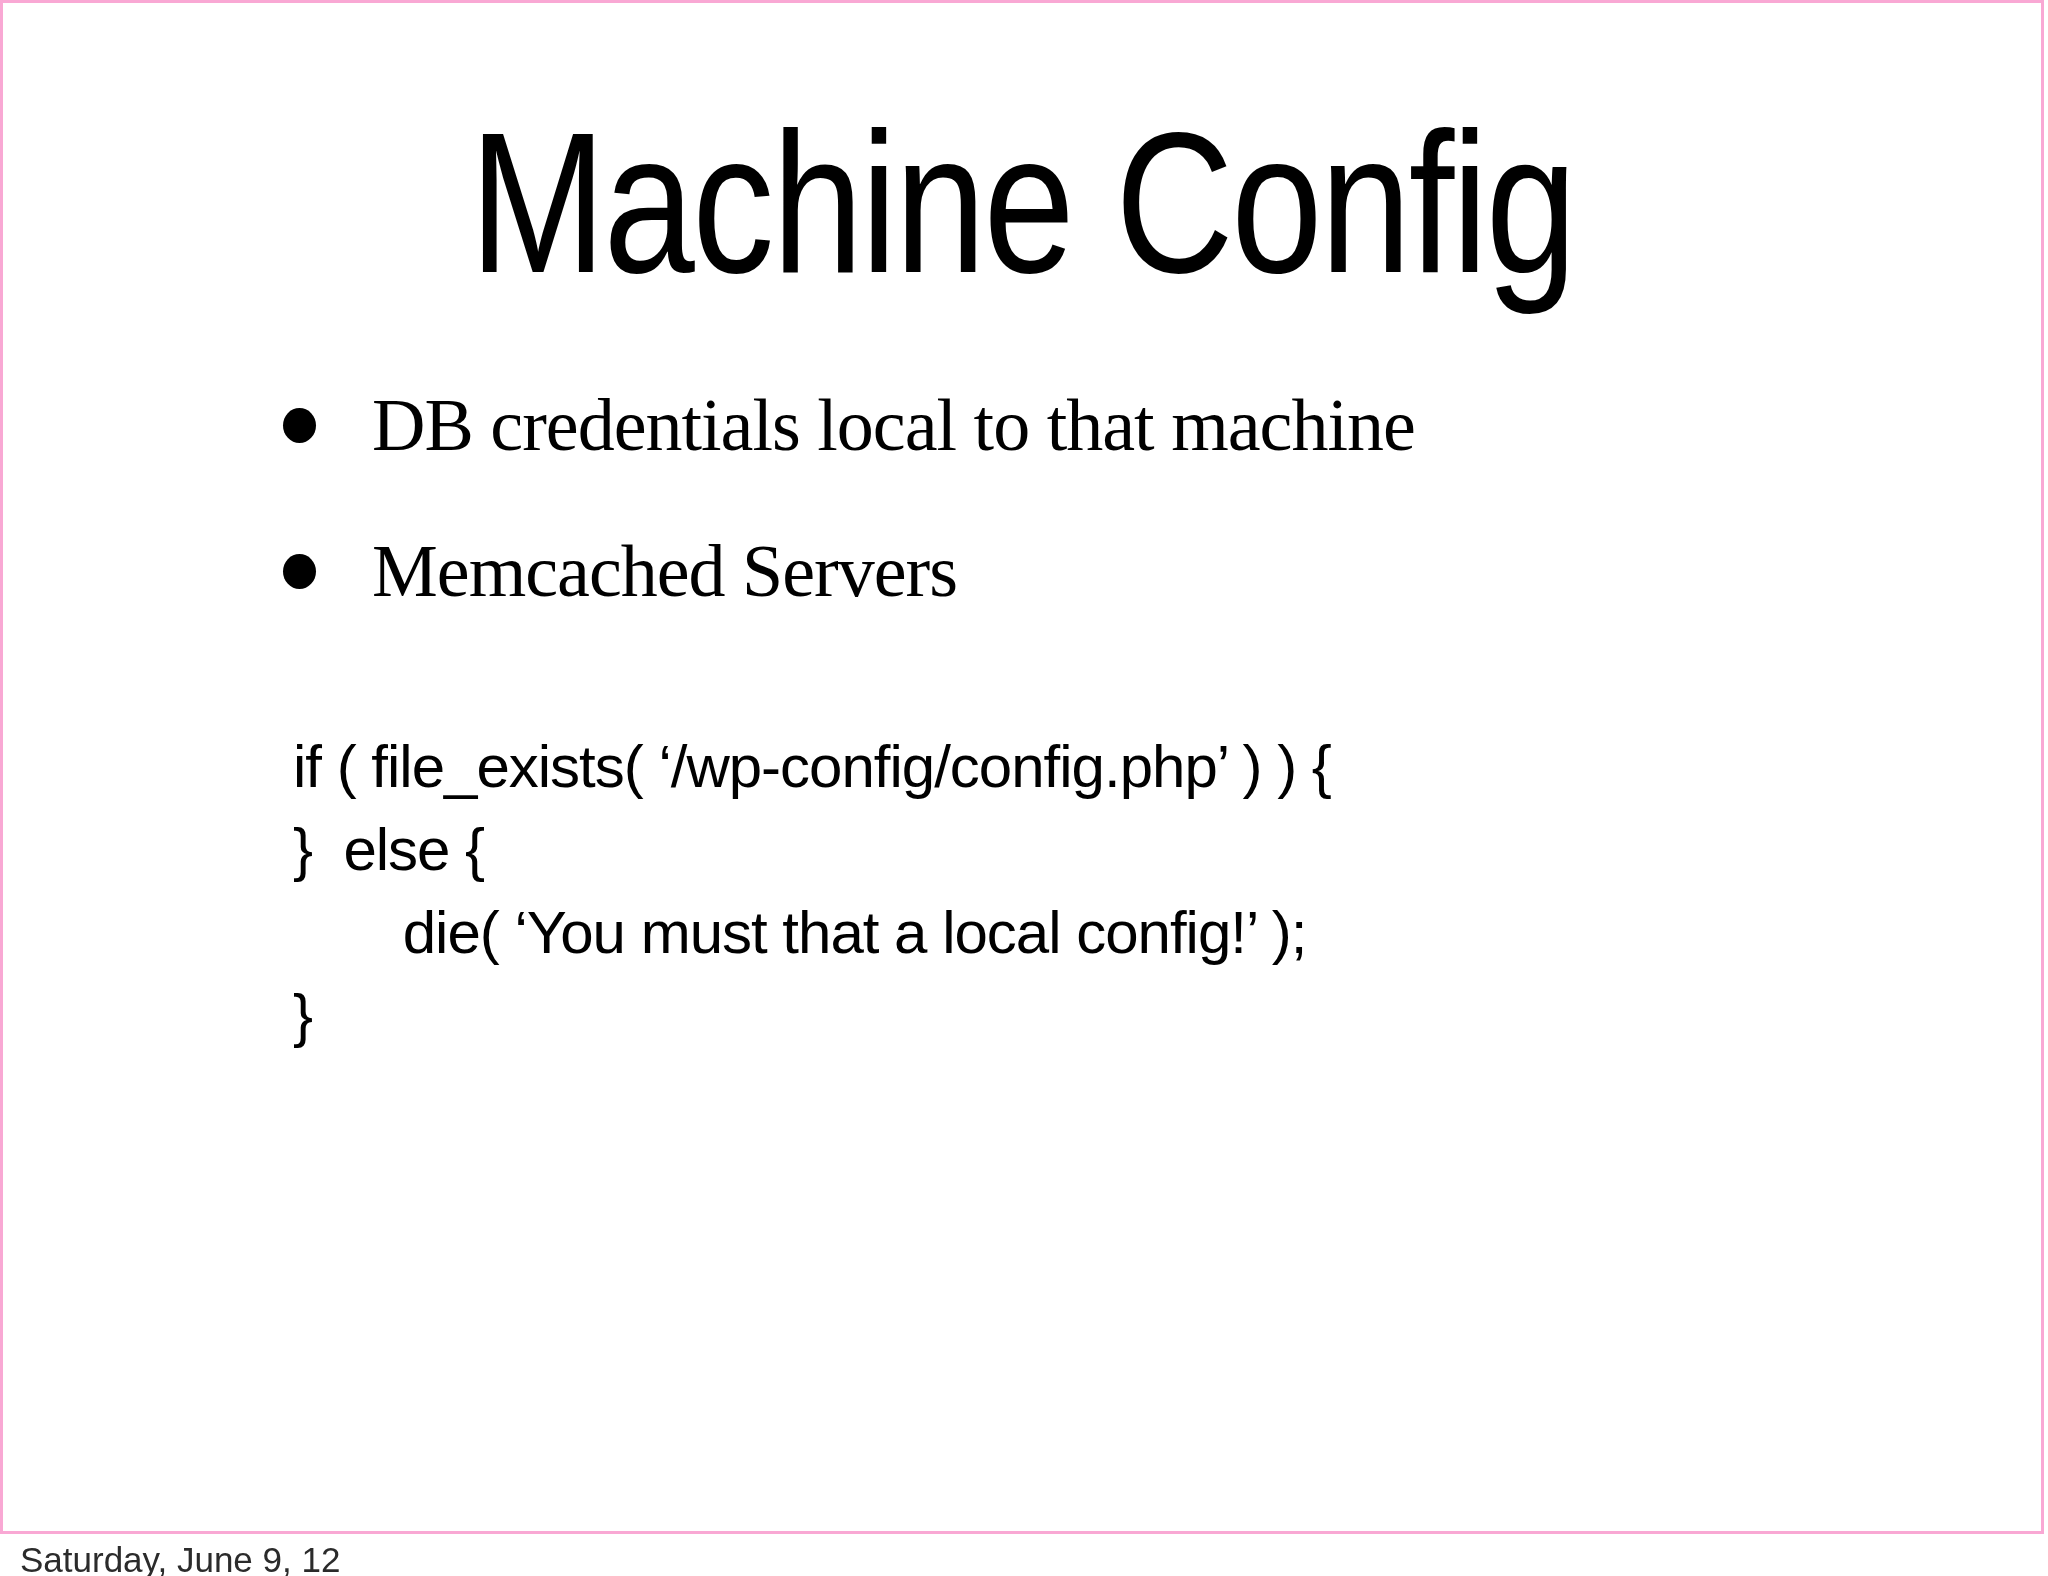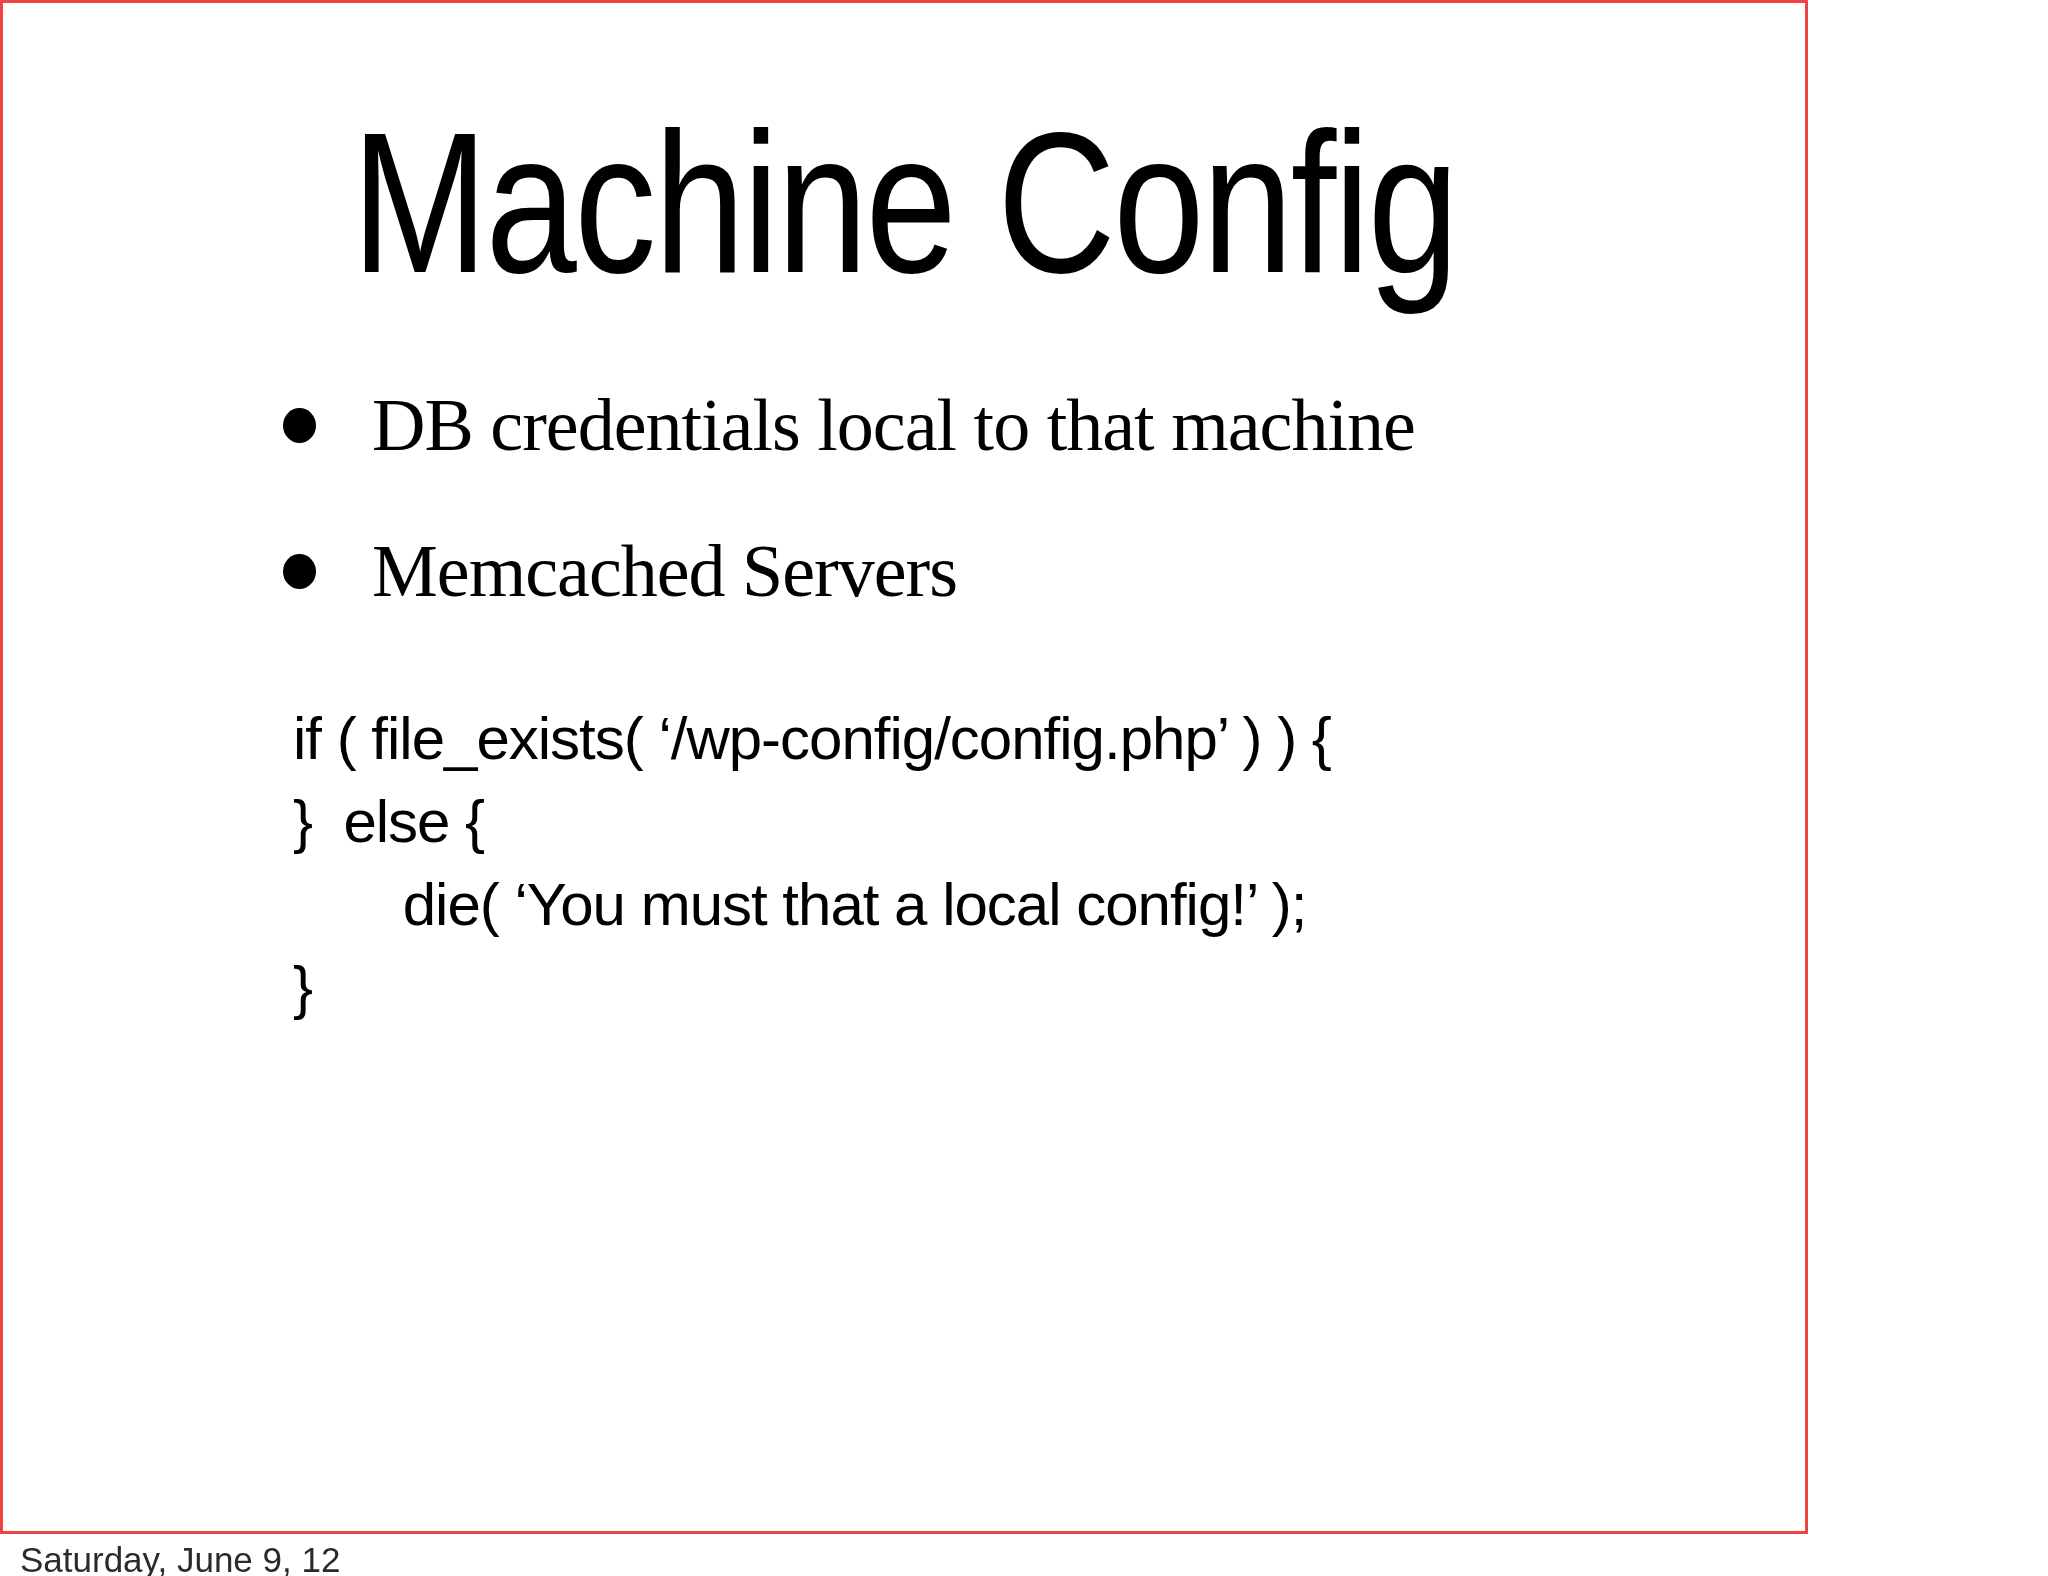--- a/index.html
+++ b/index.html
@@ -9,24 +9,24 @@
     width: 2048px;
     height: 1576px;
     font-family: "Liberation Sans", sans-serif;
     color: #000000;
     overflow: hidden;
   }
   .slide {
     position: absolute;
     left: 0;
     top: 0;
-    width: 1808px;
+    width: 2044px;
     height: 1534px;
     box-sizing: border-box;
-    border: 3px solid #ef4444;
+    border: 3px solid #f9a8d4;
     background: #ffffff;
   }
   .slide-title {
     margin: 88px 0 0 0;
     text-align: center;
     font-size: 200px;
     font-weight: 400;
     letter-spacing: -3px;
     line-height: 1.12;
     transform: scaleX(0.82);
@@ -50,21 +50,21 @@
   }
   .bullet-dot {
     flex: none;
     width: 33px;
     height: 35px;
     border-radius: 50%;
     background: #000000;
     margin-right: 56px;
   }
   .code-block {
-    margin: 88px 0 0 290px;
+    margin: 116px 0 0 290px;
     font-size: 60px;
     letter-spacing: -1px;
     line-height: 83px;
   }
   .code-line {
     white-space: pre;
   }
   .slide-footer {
     position: absolute;
     left: 20px;

